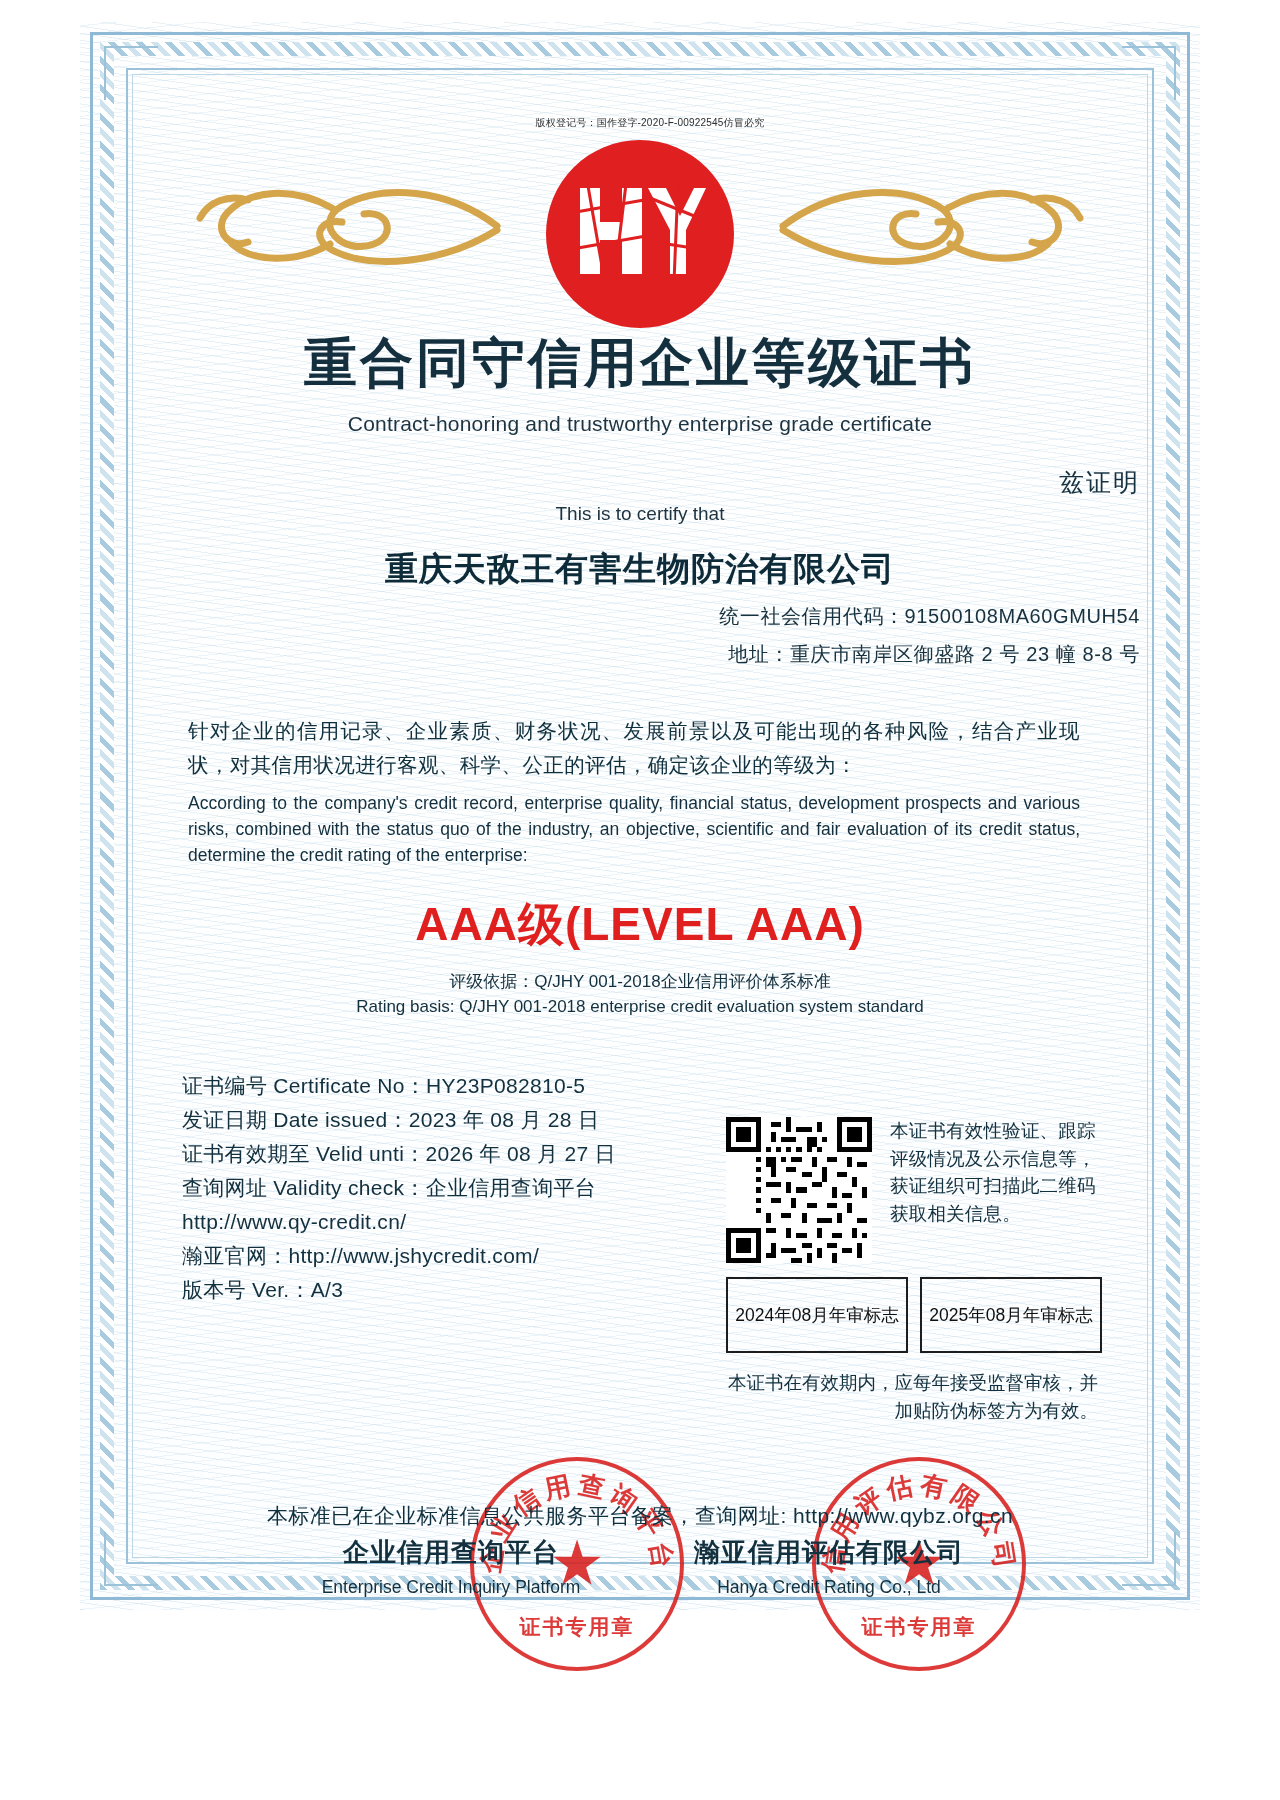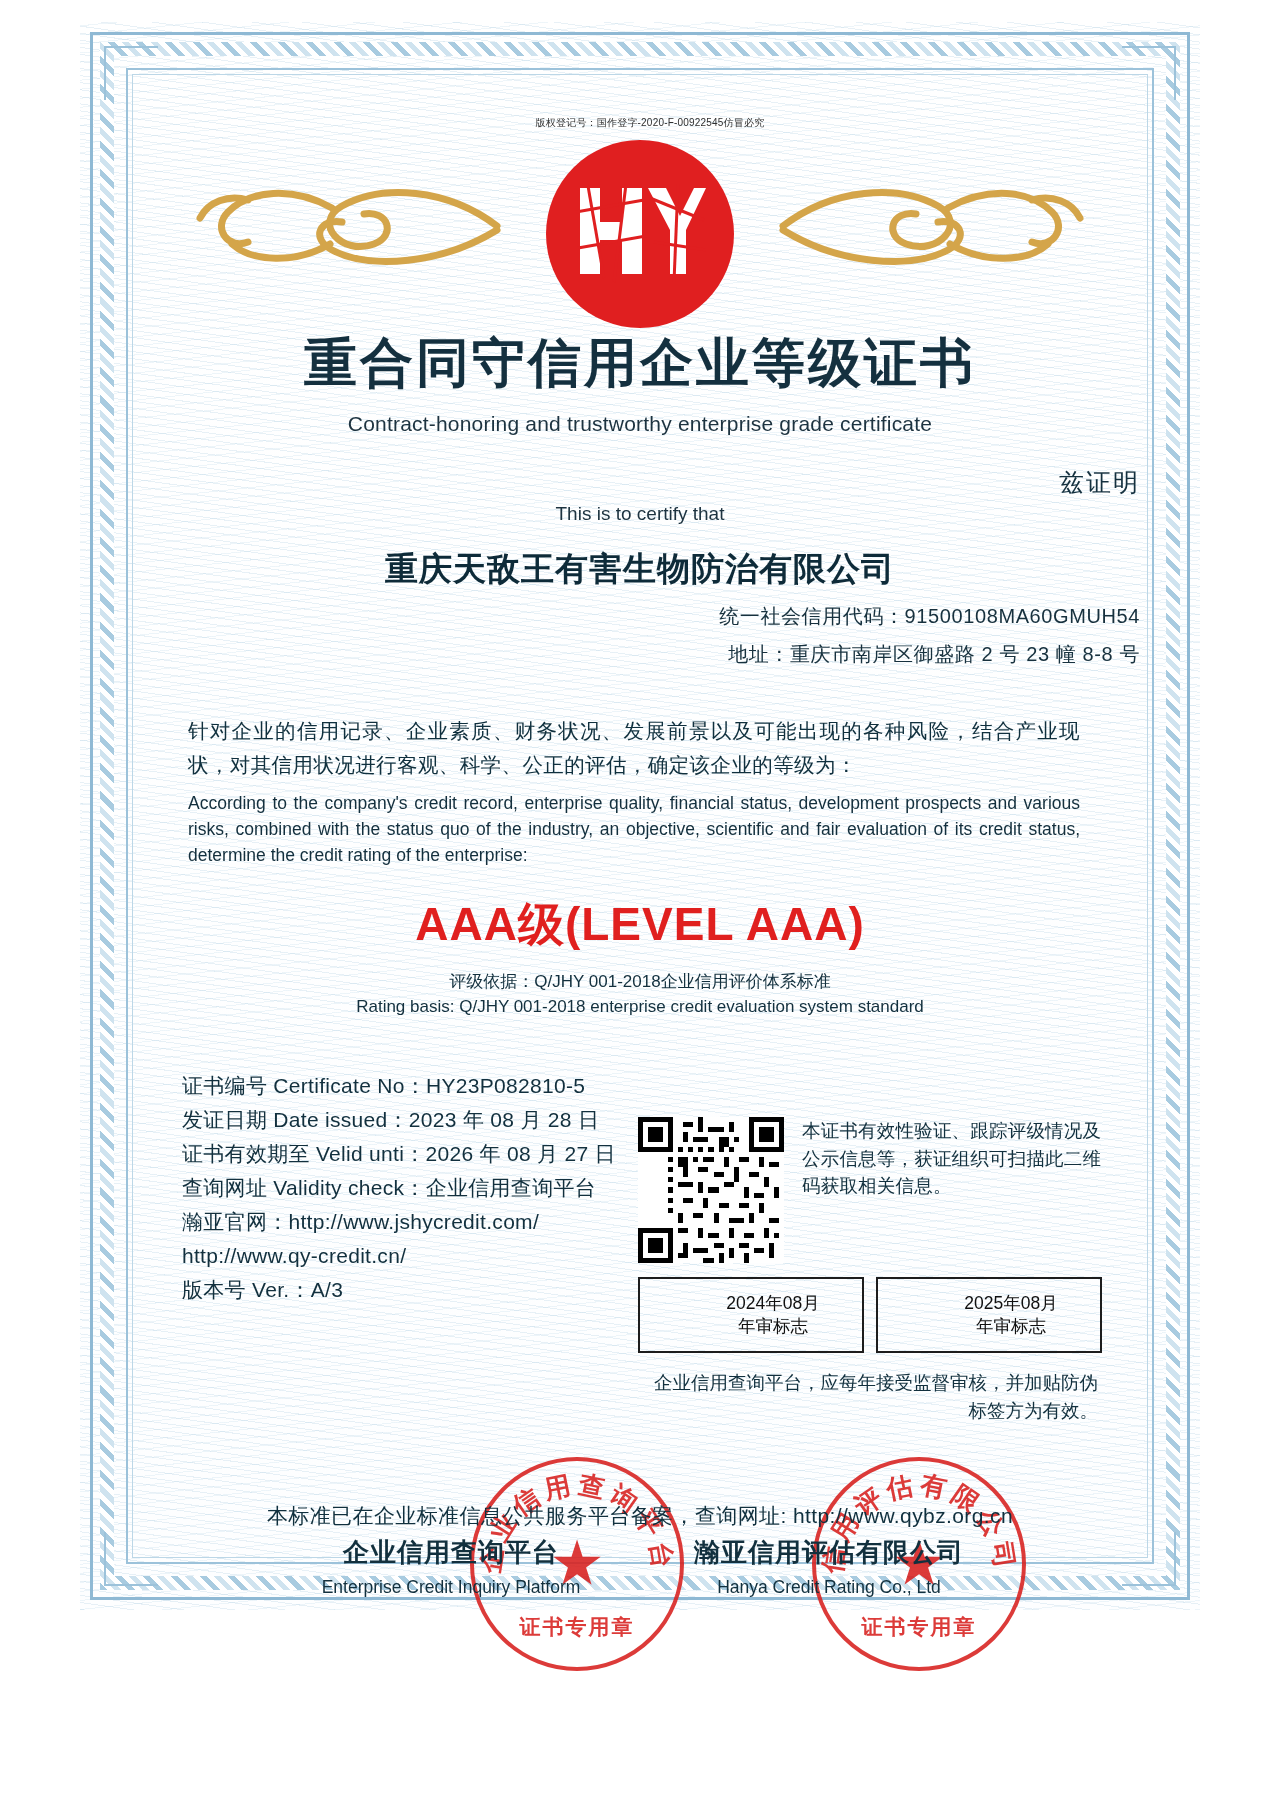--- a/index.html
+++ b/index.html
@@ -258,27 +258,26 @@
   .stamp-boxes {
     display: flex;
     margin-top: 14px;
     gap: 0;
   }
   .stamp-box {
     width: 178px;
     height: 72px;
     border: 2px solid #1d1d1d;
     display: flex;
-    flex-direction: column;
+    flex-direction: row;
     align-items: center;
     justify-content: center;
     font-size: 17.5px;
     color: #101010;
     line-height: 1.35;
-    padding-left: 44px;
   }
   .stamp-box + .stamp-box { margin-left: 12px; }
   .annual-note {
     margin-top: 16px;
     font-size: 18.5px;
     color: #12303e;
     line-height: 1.5;
     text-align: right;
     padding-right: 4px;
   }
@@ -441,22 +440,22 @@
     <div class="level">AAA级(LEVEL AAA)</div>
     <div class="rating-basis-cn">评级依据：Q/JHY 001-2018企业信用评价体系标准</div>
     <div class="rating-basis-en">Rating basis: Q/JHY 001-2018 enterprise credit evaluation system standard</div>
 
     <div class="details-row">
       <div class="details-left">
         <div>证书编号 Certificate No：HY23P082810-5</div>
         <div>发证日期 Date issued：2023 年 08 月 28 日</div>
         <div>证书有效期至 Velid unti：2026 年 08 月 27 日</div>
         <div>查询网址 Validity check：企业信用查询平台</div>
+        <div>http://www.qy-credit.cn/</div>
         <div>瀚亚官网：http://www.jshycredit.com/</div>
-        <div>http://www.qy-credit.cn/</div>
         <div>版本号 Ver.：A/3</div>
       </div>
 
       <div class="details-right">
         <div class="qr-row">
           <svg class="qr" viewBox="0 0 29 29" shape-rendering="crispEdges">
             <rect width="29" height="29" fill="#ffffff"></rect>
             <g fill="#000000">
 
               <rect x="0" y="0" width="7" height="1"></rect>
@@ -556,21 +555,21 @@
           <div class="stamp-box">
             <span>2024年08月</span>
             <span>年审标志</span>
           </div>
           <div class="stamp-box">
             <span>2025年08月</span>
             <span>年审标志</span>
           </div>
         </div>
 
-        <div class="annual-note">企业信用查询平台，应每年接受监督审核，并加贴防伪标签方为有效。</div>
+        <div class="annual-note">本证书在有效期内，应每年接受监督审核，并加贴防伪标签方为有效。</div>
       </div>
     </div>
 
     <div class="seals-row">
       <div class="seal left">
         <svg class="seal-arc" viewBox="0 0 206 206">
           <defs>
             <path id="arcL" d="M 26 110 A 77 77 0 0 1 180 110"></path>
           </defs>
           <text font-size="26" font-weight="bold" fill="#d8201e" letter-spacing="5">

